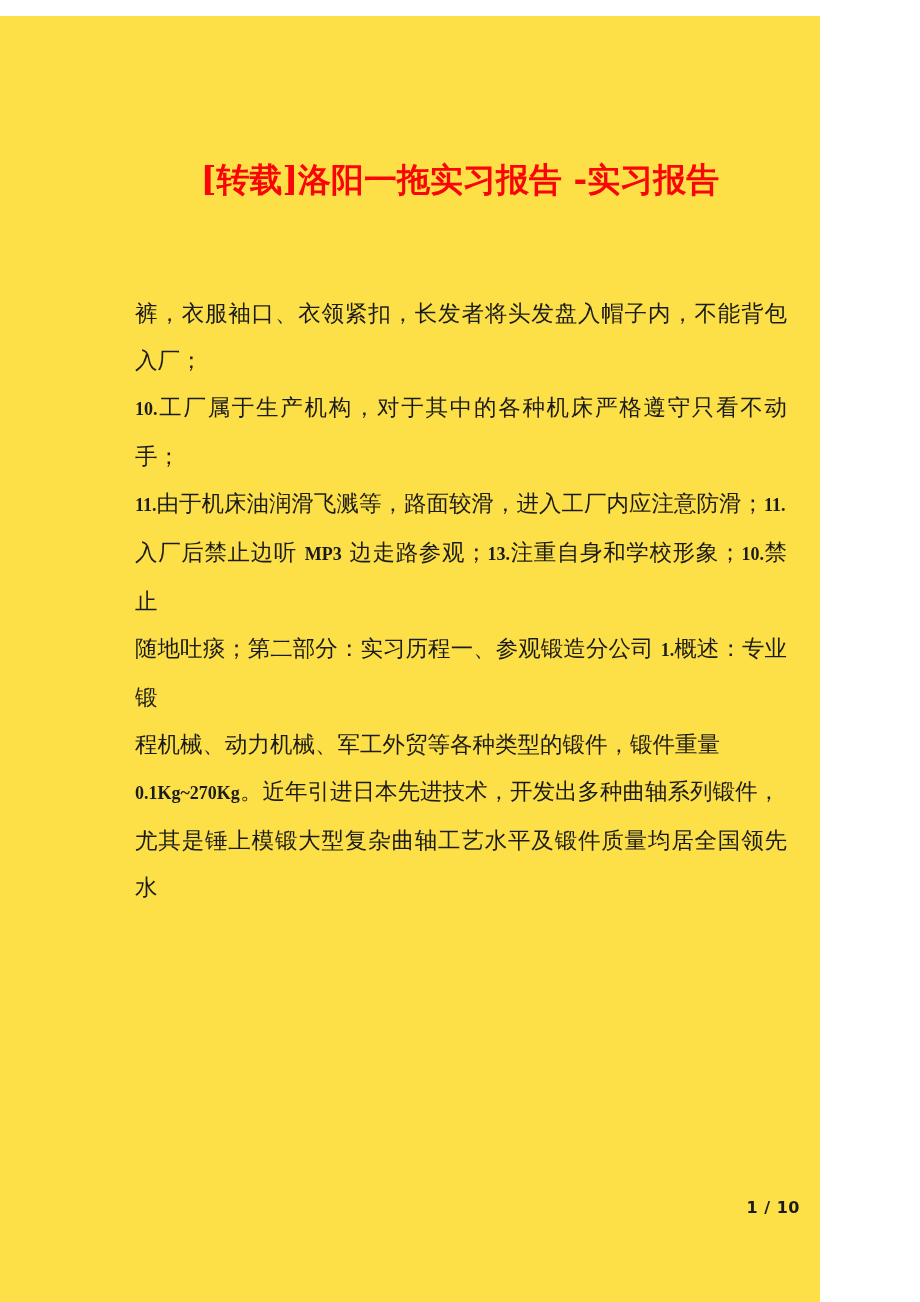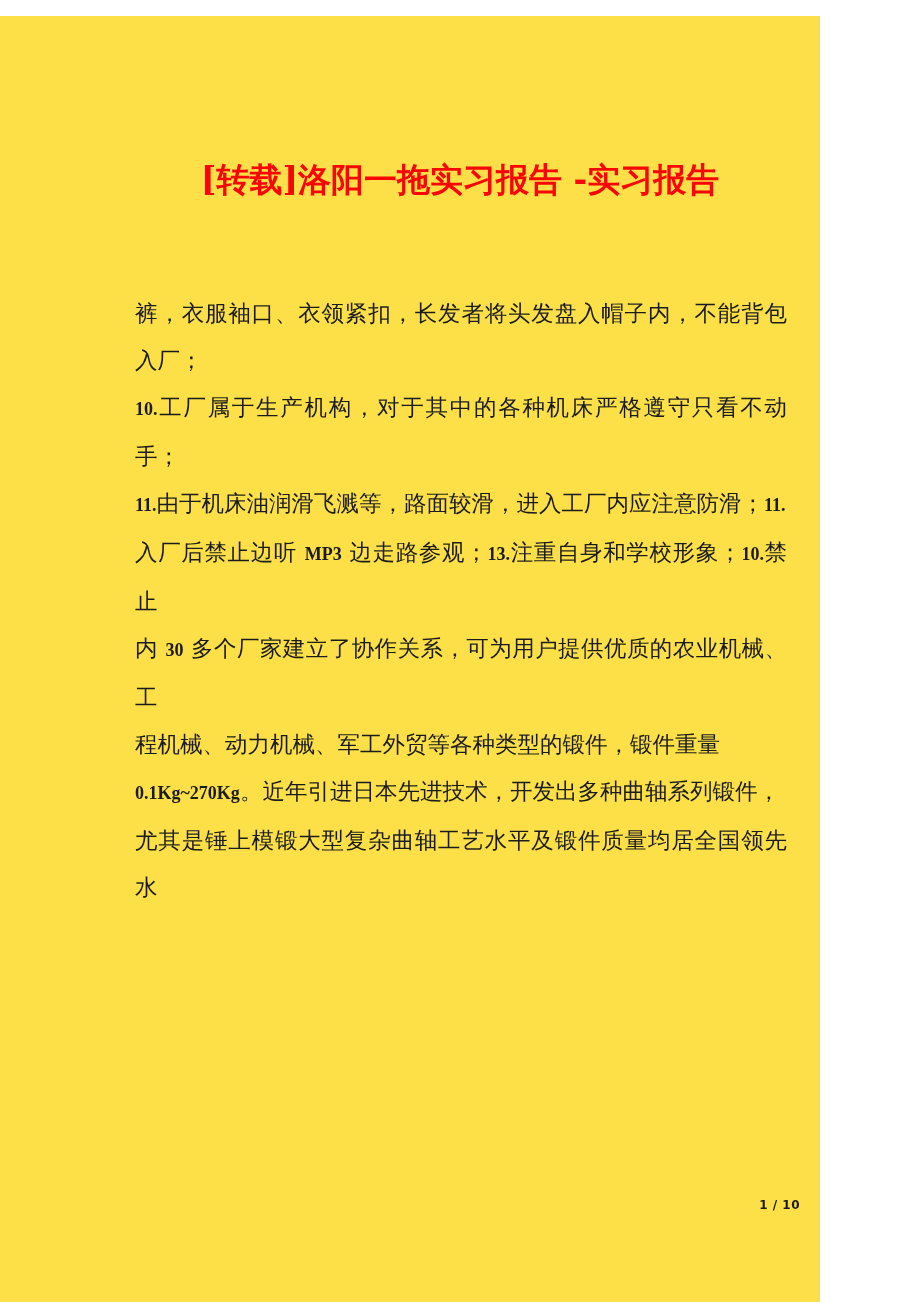--- a/index.html
+++ b/index.html
@@ -68,38 +68,38 @@
   }
 
   #page-footer {
     position: absolute;
     left: 0;
     top: 1182px;
     width: 800px;
     text-align: right;
     font-family: "DejaVu Sans", "Liberation Sans", sans-serif;
     font-weight: bold;
-    font-size: 12px;
+    font-size: 16px;
     color: #1b1b1b;
     letter-spacing: 0.5px;
   }
 </style>
 </head>
 <body>
 
 <div id="page">
 
   <div id="doc-title">[转载]洛阳一拖实习报告 -实习报告</div>
 
   <div id="body-text">
     <p><span>裤，衣服袖口、衣领紧扣，长发者将头发盘入帽子内，不能背包入厂；</span></p>
     <p><span><span class="lat">10.</span>工厂属于生产机构，对于其中的各种机床严格遵守只看不动手；</span></p>
     <p><span><span class="lat">11.</span>由于机床油润滑飞溅等，路面较滑，进入工厂内应注意防滑；<span class="lat">11.</span></span></p>
     <p><span>入厂后禁止边听 <span class="lat">MP3</span> 边走路参观；<span class="lat">13.</span>注重自身和学校形象；<span class="lat">10.</span>禁止</span></p>
-    <p><span>内 <span class="lat">30</span> 多个厂家建立了协作关系，可为用户提供优质的农业机械、工</span></p>
+    <p><span>随地吐痰；第二部分：实习历程一、参观锻造分公司 <span class="lat">1.</span>概述：专业锻</span></p>
     <p><span>程机械、动力机械、军工外贸等各种类型的锻件，锻件重量</span></p>
     <p><span><span class="lat">0.1Kg~270Kg</span>。近年引进日本先进技术，开发出多种曲轴系列锻件，</span></p>
     <p><span>尤其是锤上模锻大型复杂曲轴工艺水平及锻件质量均居全国领先水</span></p>
 
   </div>
 
   <div id="page-footer">1 / 10</div>
 
 </div>
 

